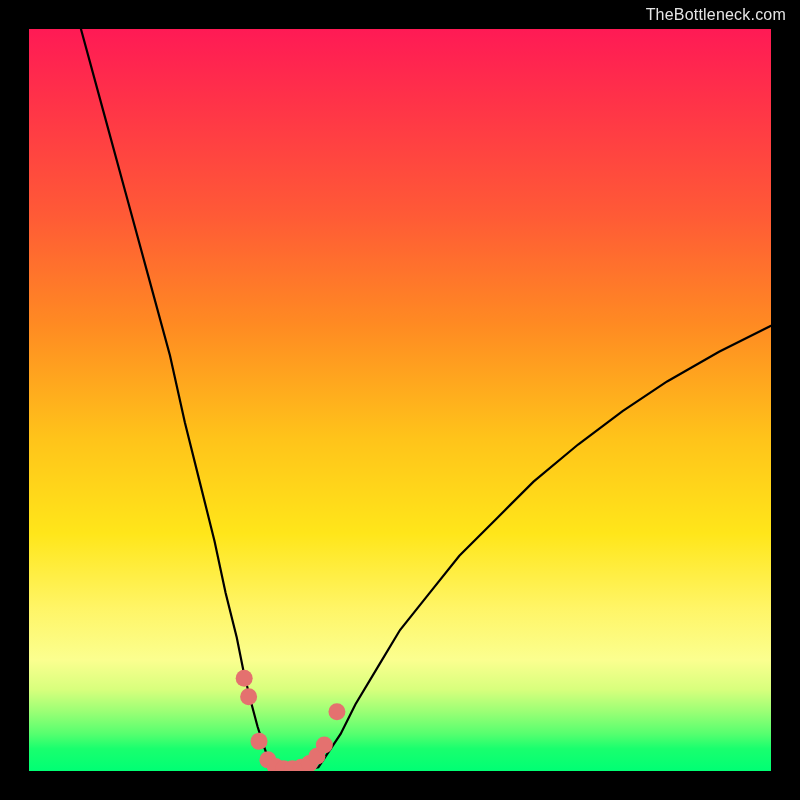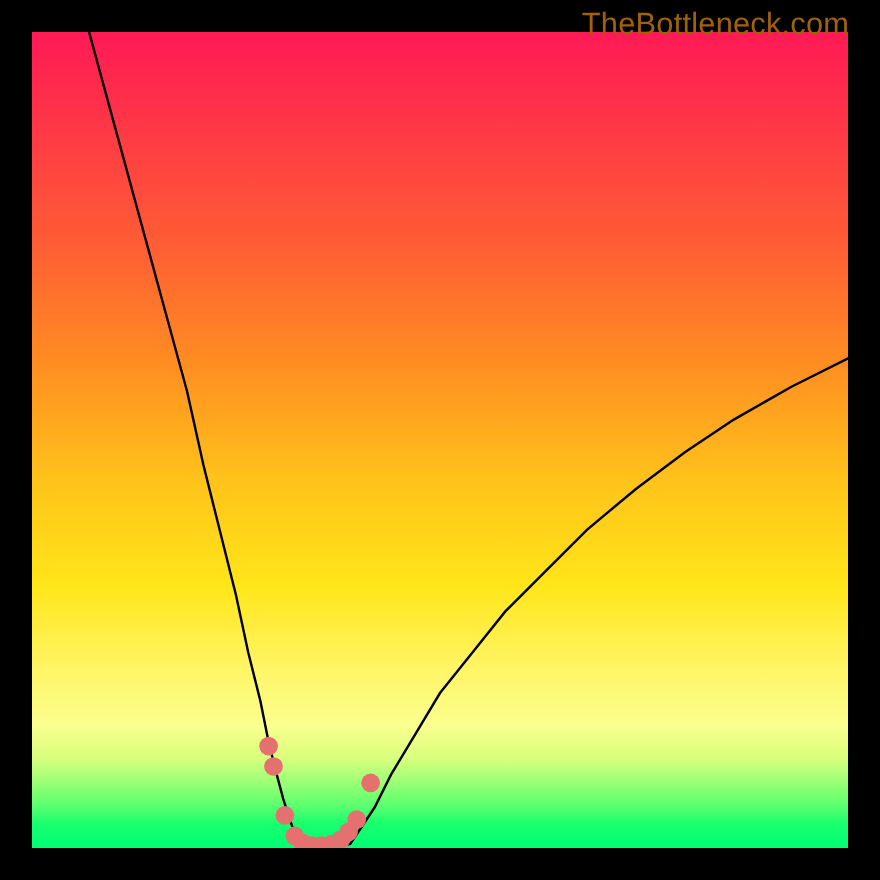--- a/index.html
+++ b/index.html
@@ -12,23 +12,23 @@
     overflow: hidden;
   }
   .frame {
     position: absolute;
     inset: 0;
     background: #000;
   }
   .watermark {
     position: absolute;
     top: 6px;
-    right: 28px;
-    color: #a16207;
-    font-size: 28px;
+    right: 14px;
+    color: #e5e5e5;
+    font-size: 16px;
     font-weight: 500;
     letter-spacing: 0.2px;
     z-index: 10;
   }
   .plot {
     position: absolute;
     left: 29px;
     top: 29px;
     width: 742px;
     height: 742px;

